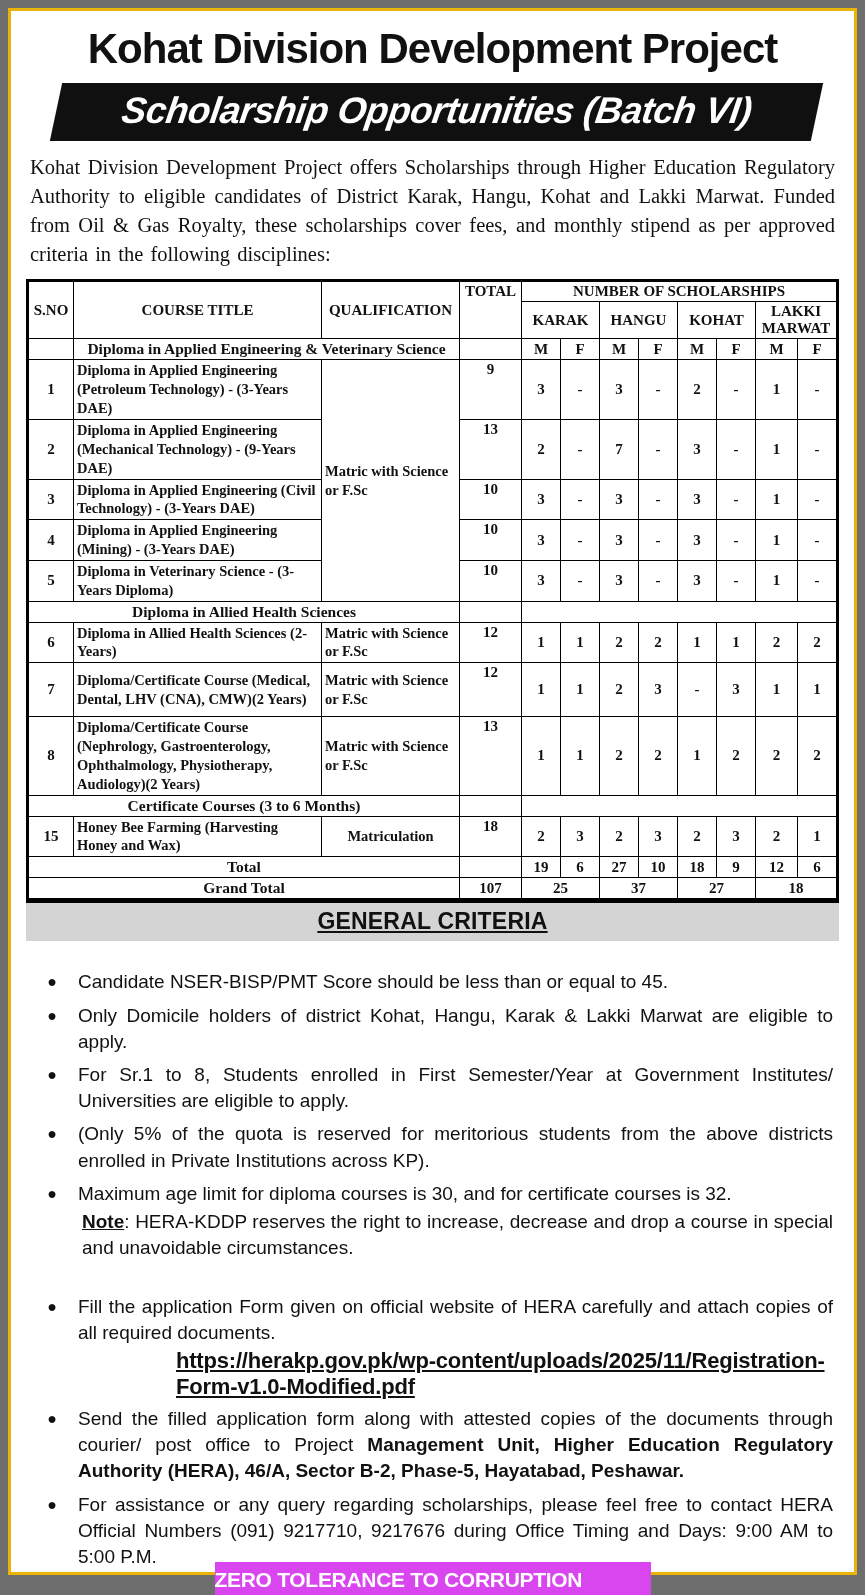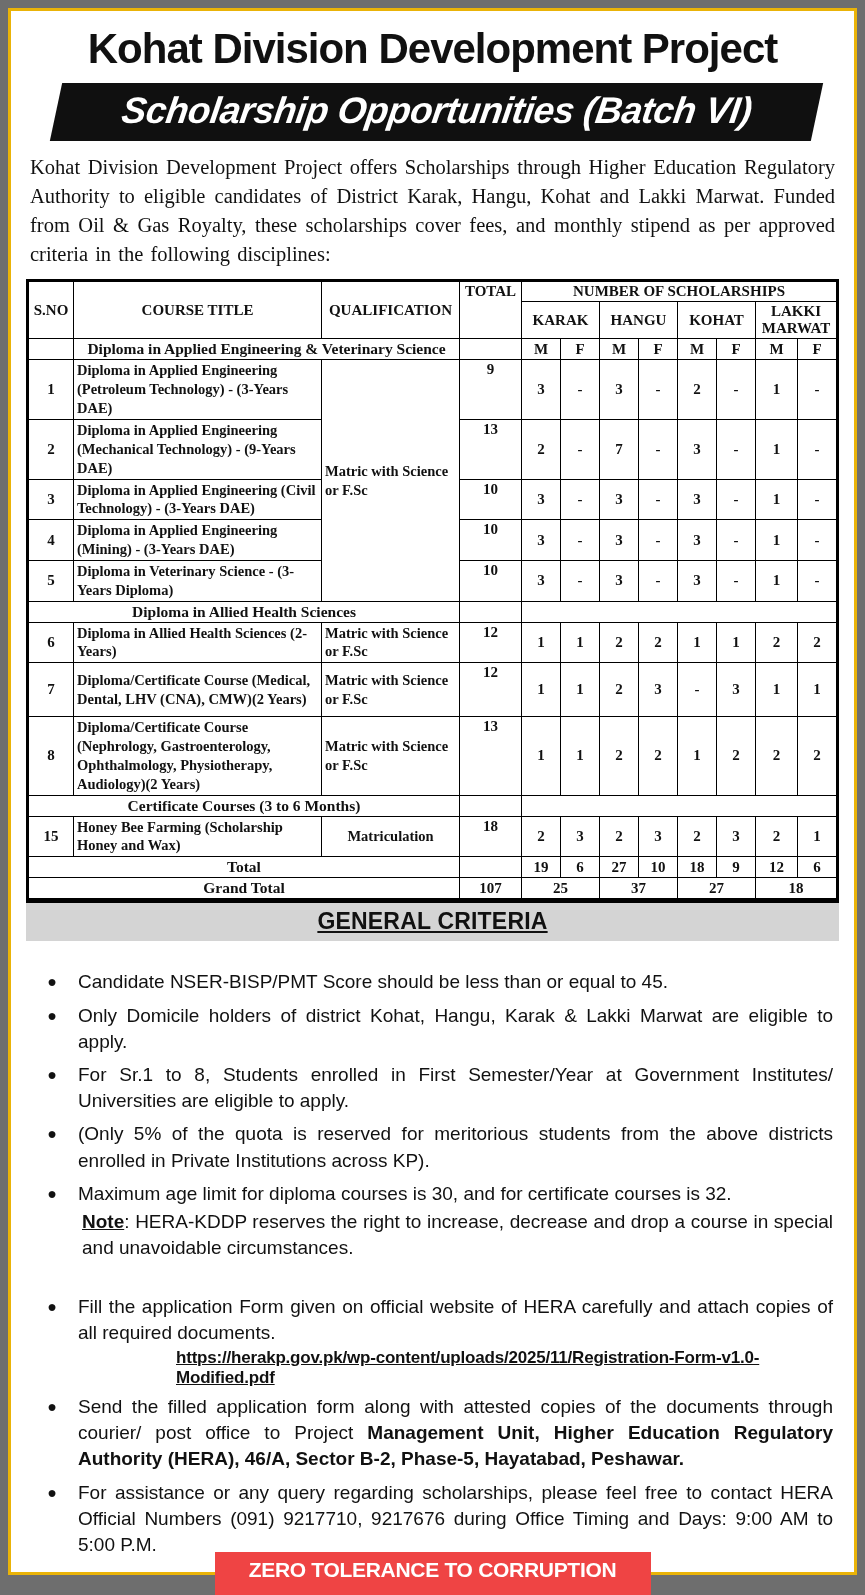--- a/index.html
+++ b/index.html
@@ -110,34 +110,34 @@
     font-family: "Liberation Sans", sans-serif;
     font-size: 19px;
     line-height: 1.38;
     text-align: justify;
   }
   .note-label { font-weight: bold; text-decoration: underline; }
   .link-line {
     margin: 2px 0 6px 150px;
     font-family: "Liberation Sans", sans-serif;
     font-weight: bold;
-    font-size: 17px;
+    font-size: 22px;
     letter-spacing: -0.2px;
   }
   .link-line a { color: #111; text-decoration: underline; }
   .bold-part { font-weight: bold; }
   .corruption-bar {
     position: absolute;
     left: 50%;
     bottom: -24px;
     transform: translateX(-50%);
     width: 436px;
-    background: #ef4444;
-    text-align: center;
-    padding: 6px 0 14px 0;
+    background: #d946ef;
+    text-align: left;
+    padding: 6px 0 4px 0;
     z-index: 5;
   }
   .corruption-bar span {
     color: #fff;
     font-family: "Liberation Sans", sans-serif;
     font-weight: bold;
     font-size: 21px;
     letter-spacing: -0.3px;
   }
 </style>
@@ -309,21 +309,21 @@
       <td class="num">2</td>
       <td class="num">2</td>
     </tr>
     <tr>
       <td class="section-cell" colspan="3">Certificate Courses (3 to 6 Months)</td>
       <td></td>
       <td colspan="8"></td>
     </tr>
     <tr class="r36">
       <td class="num">15</td>
-      <td class="course">Honey Bee Farming (Scholarship Honey and Wax)</td>
+      <td class="course">Honey Bee Farming (Harvesting Honey and Wax)</td>
       <td class="qual" style="text-align:center">Matriculation</td>
       <td class="total-num">18</td>
       <td class="num">2</td>
       <td class="num">3</td>
       <td class="num">2</td>
       <td class="num">3</td>
       <td class="num">2</td>
       <td class="num">3</td>
       <td class="num">2</td>
       <td class="num">1</td>

